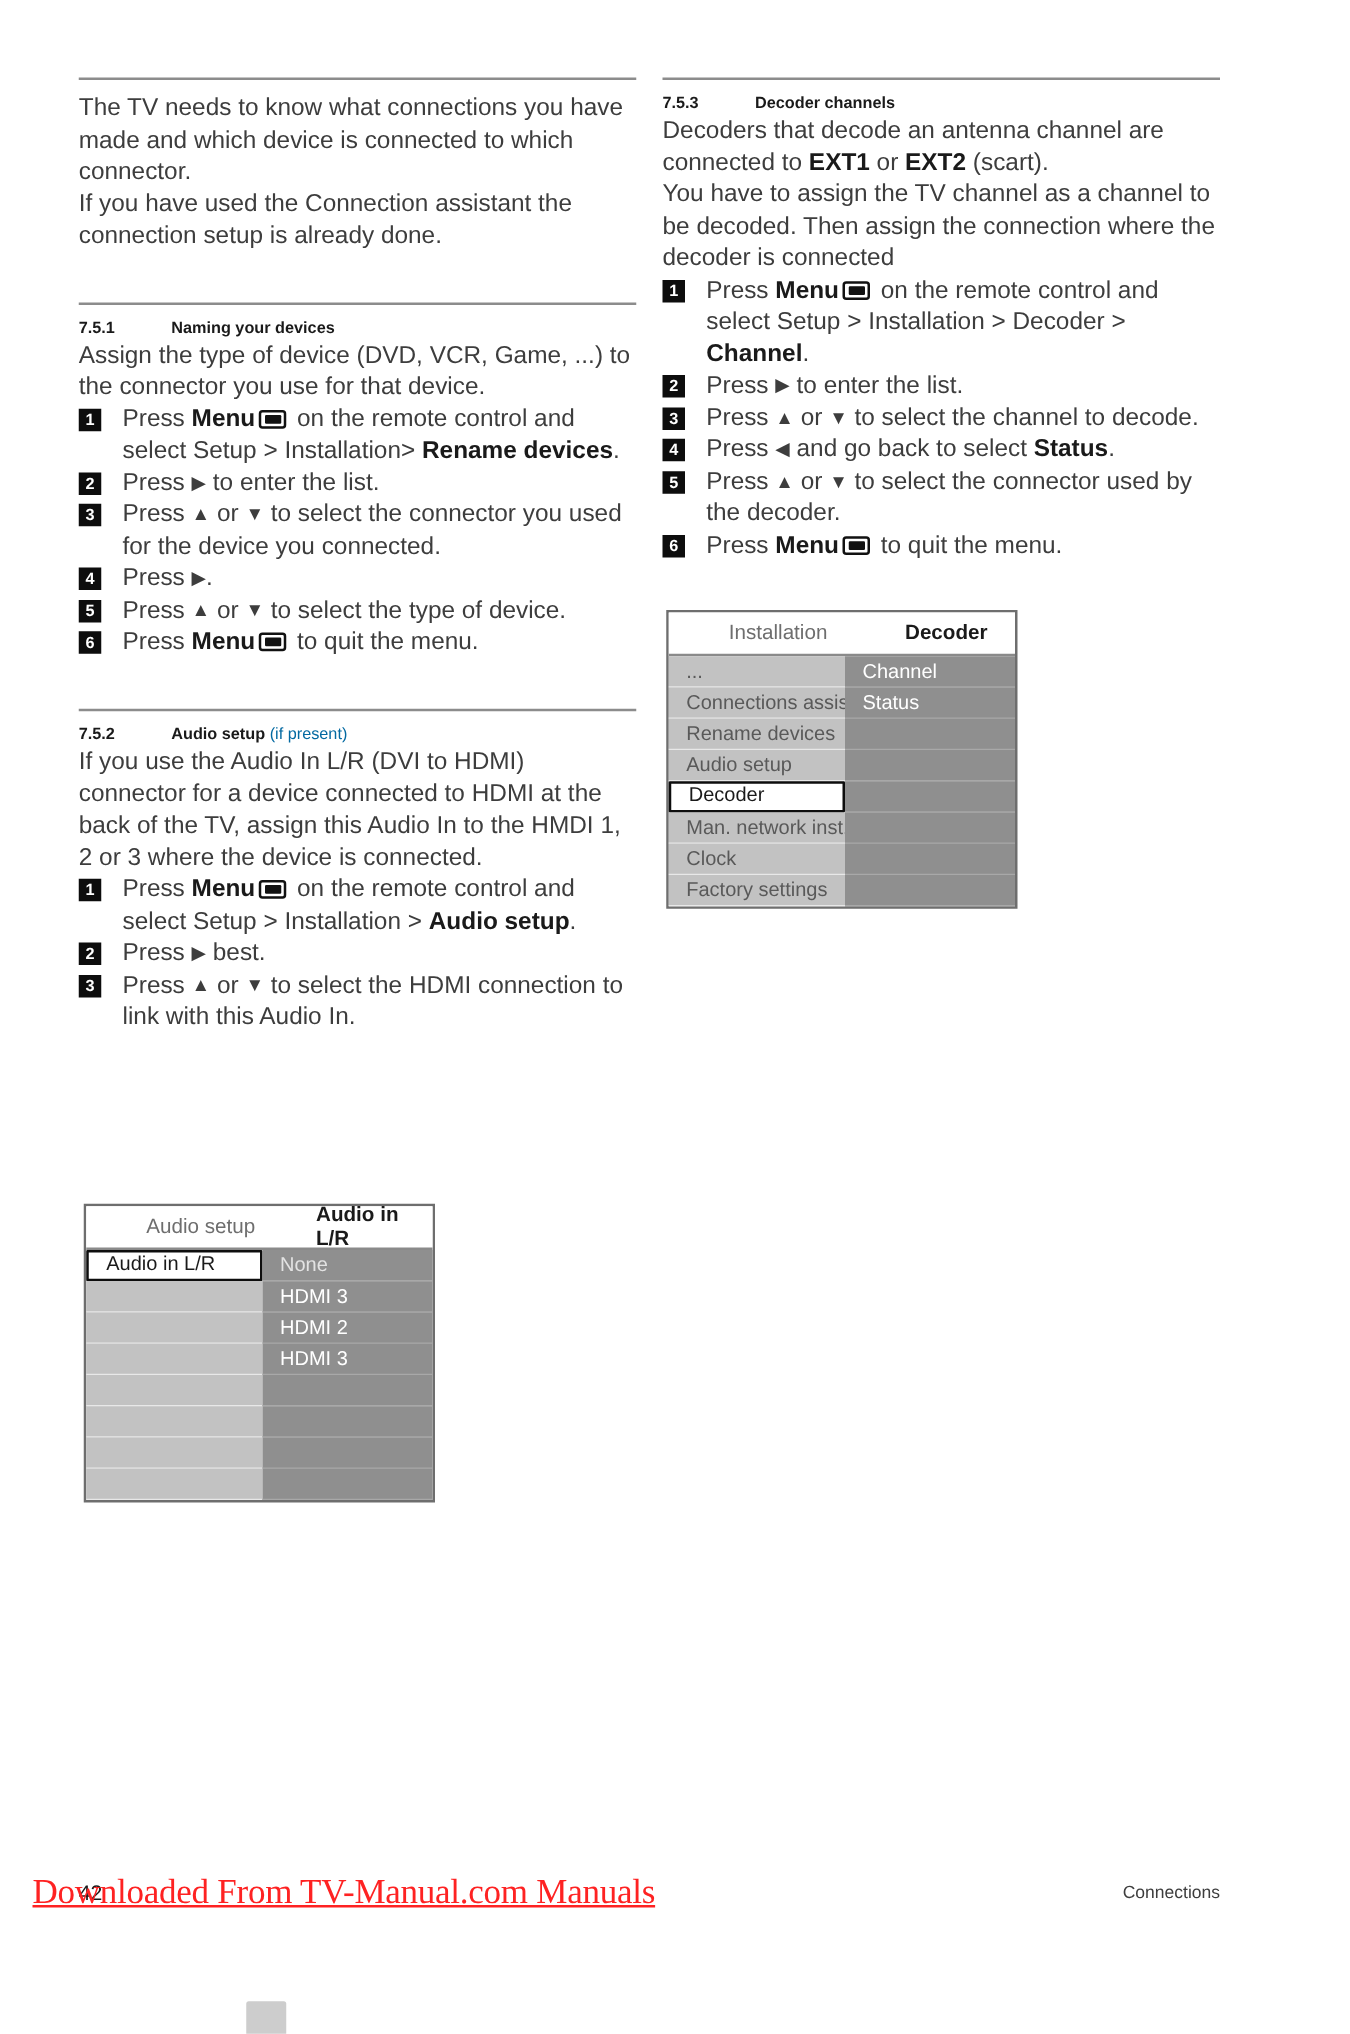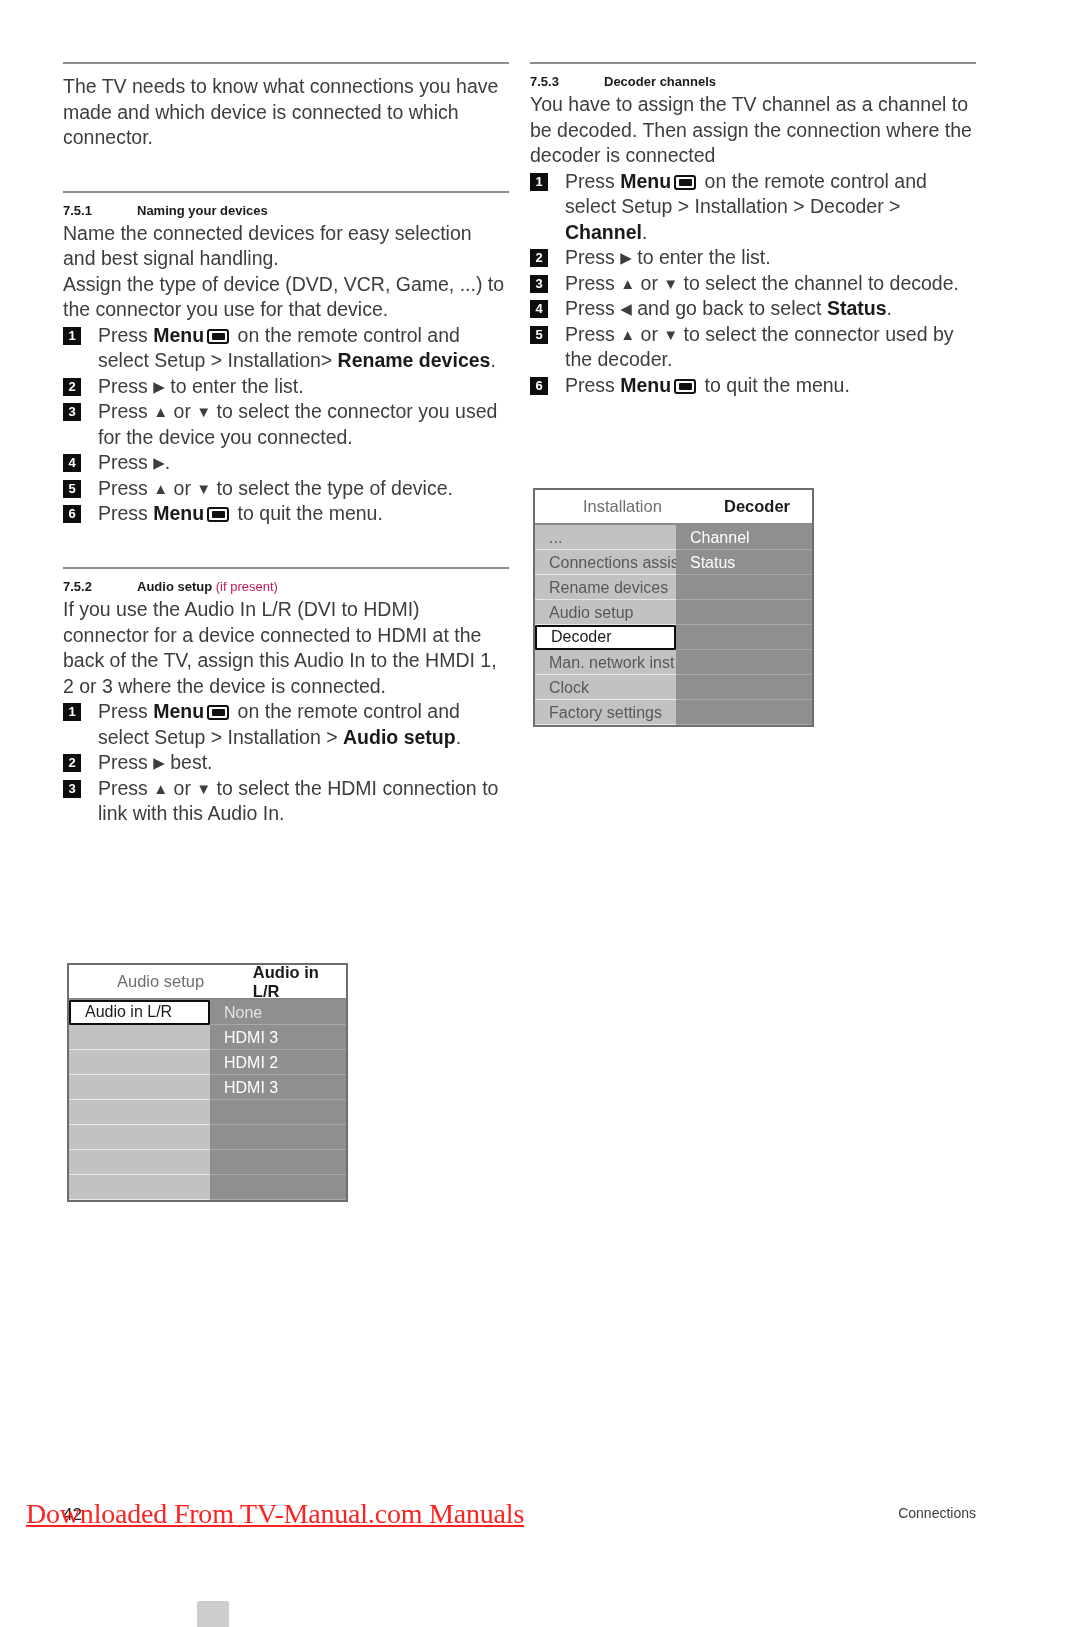--- a/index.html
+++ b/index.html
@@ -56,21 +56,21 @@
     margin: 2px 0 2px 0;
     line-height: 1.25;
     color: #1a1a1a;
   }
   h2.sub-title .num {
     display: inline-block;
     width: 74px;
   }
   h2.sub-title .light {
     font-weight: normal;
-    color: #be185d;
+    color: #0369a1;
   }
 
   
   p.body {
     font-size: 19.5px;
     line-height: 25.5px;
     margin: 0;
     color: #3d3d3d;
     font-weight: 350;
   }
@@ -246,28 +246,28 @@
 <body>
 
 <div class="page">
 
   <div class="col col-left">
 
     <div class="rule"></div>
 
 
     <p class="body">The TV needs to know what connections you have made and which device is connected to which connector.</p>
+    <p class="body">If you have used the Connection assistant the connection setup is already done.</p>
 
     <div class="gap-lg"></div>
 
     <div class="rule"></div>
     <h2 class="sub-title">
       <span class="num">7.5.1</span><span>Naming your devices</span>
     </h2>
-    <p class="body">Name the connected devices for easy selection and best signal handling.</p>
     <p class="body">Assign the type of device (DVD, VCR, Game, ...) to the connector you use for that device.</p>
 
     <ol class="steps">
       <li>
         <span class="stepnum">1</span><span>Press </span><b class="b">Menu</b><span class="menu-glyph"></span><span> on the remote control and select Setup &gt; Installation&gt; </span><b class="b">Rename devices</b><span>.</span>
       </li>
       <li>
         <span class="stepnum">2</span><span>Press </span><span class="arr">▶</span><span> to enter the list.</span>
       </li>
       <li>
@@ -304,20 +304,21 @@
       </li>
     </ol>
   </div>
 
   <div class="col col-right">
     <div class="rule"></div>
     <h2 class="sub-title">
       <span class="num">7.5.3</span><span>Decoder channels</span>
     </h2>
 
+    <p class="body"><span>Decoders that decode an antenna channel are connected to </span><b class="b">EXT1</b><span> or </span><b class="b">EXT2</b><span> (scart).</span></p>
 
     <p class="body">You have to assign the TV channel as a channel to be decoded. Then assign the connection where the decoder is connected</p>
 
     <ol class="steps">
       <li>
         <span class="stepnum">1</span><span>Press </span><b class="b">Menu</b><span class="menu-glyph"></span><span> on the remote control and select Setup &gt; Installation &gt; Decoder &gt; </span><b class="b">Channel</b><span>.</span>
       </li>
       <li>
         <span class="stepnum">2</span><span>Press </span><span class="arr">▶</span><span> to enter the list.</span>
       </li>

